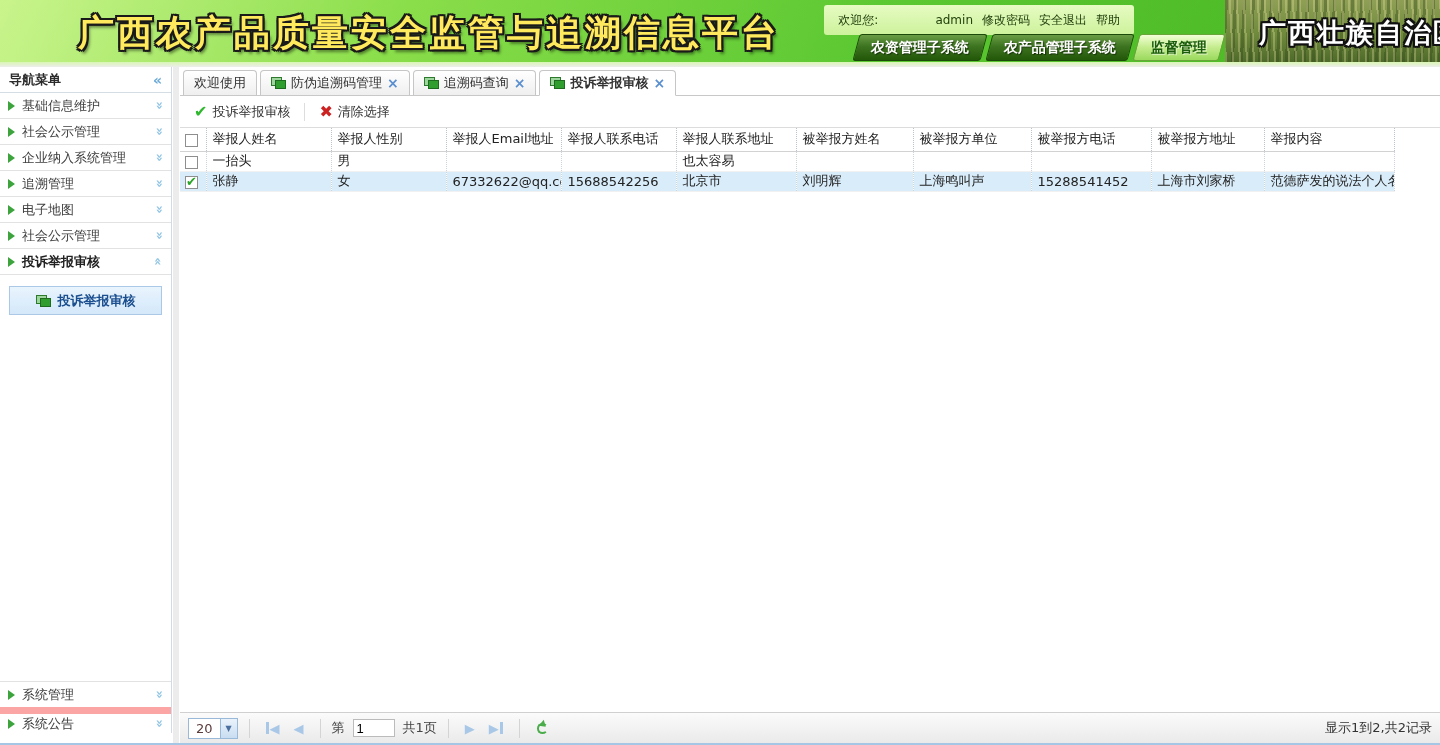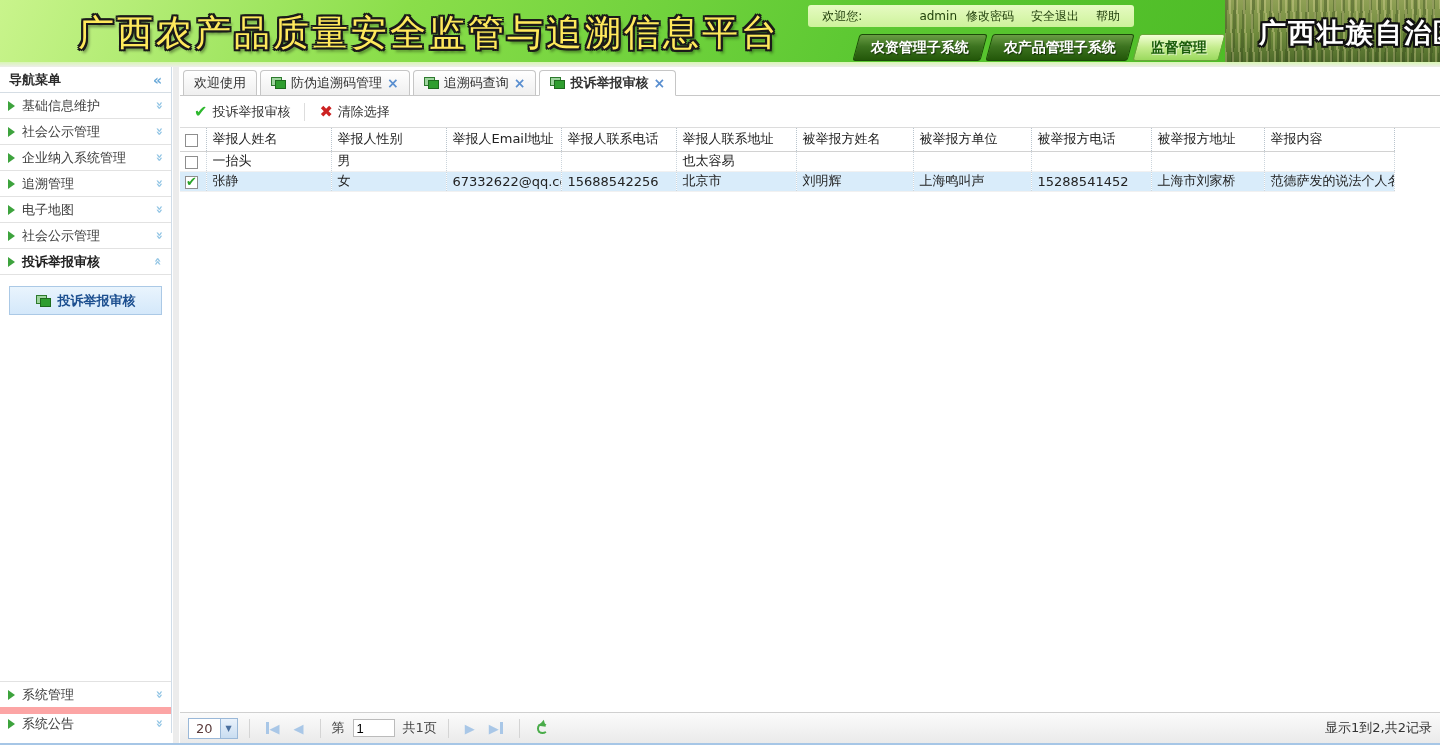--- a/index.html
+++ b/index.html
@@ -1,34 +1,34 @@
 <!DOCTYPE html>
 <html><head>
 <meta charset="utf-8">
 <style>
   * { margin:0; padding:0; box-sizing:border-box; }
   html,body { width:1440px; height:745px; overflow:hidden; font-family:"DejaVu Sans","Liberation Sans",sans-serif; background:#fff; }
 
   
   .header { position:absolute; left:0; top:0; width:1440px; height:62px;
     background:linear-gradient(115deg,#c9f48c 0%,#8ade4a 28%,#5cc832 60%,#47b621 100%); }
-  .app-title { position:absolute; left:78px; top:9px; font-size:36px; font-weight:normal; letter-spacing:3px;
+  .app-title { position:absolute; left:78px; top:9px; font-size:36px; font-weight:bold; letter-spacing:3px;
     color:#ffe95c; white-space:nowrap;
     text-shadow:-2px -2px 0 #1a1a1a, 2px -2px 0 #1a1a1a, -2px 2px 0 #1a1a1a, 2px 2px 0 #1a1a1a,
       0 -2px 0 #1a1a1a, 0 2px 0 #1a1a1a, -2px 0 0 #1a1a1a, 2px 0 0 #1a1a1a, 3px 4px 3px rgba(0,0,0,.45); }
   .photo { position:absolute; right:0; top:0; width:215px; height:62px; overflow:hidden;
     background:
       repeating-linear-gradient(87deg, rgba(240,230,170,.30) 0 2px, transparent 2px 7px),
       repeating-linear-gradient(93deg, rgba(50,70,25,.38) 0 3px, transparent 3px 9px),
       linear-gradient(#8fa055 0%, #6f8a3c 55%, #4e6a2a 100%); }
   .region { position:absolute; left:34px; top:15px; font-size:27px; font-weight:bold; letter-spacing:2px;
     color:#fff; white-space:nowrap;
     text-shadow:-2px -2px 0 #111, 2px -2px 0 #111, -2px 2px 0 #111, 2px 2px 0 #111,
       0 -2px 0 #111, 0 2px 0 #111, -2px 0 0 #111, 2px 0 0 #111; }
-  .welcome { position:absolute; right:306px; top:5px; height:22px; padding:0 14px;
+  .welcome { position:absolute; right:306px; top:5px; height:30px; padding:0 14px;
     background:linear-gradient(#e6fbc2,#cdf29b); border-radius:3px; display:flex; align-items:center; gap:9px;
     font-size:12px; color:#1c3a08; white-space:nowrap; }
   .welcome .wuser { font-weight:normal; color:#22420c;margin-left:48px; }
   .welcome a.wlink { color:#1c3a08; text-decoration:none; cursor:pointer; }
   .sysbtns { position:absolute; right:218px; bottom:1px; display:flex; gap:5px; align-items:flex-end; }
   .sysbtn { height:27px; padding:0 14px; display:flex; align-items:center; transform:skewX(-15deg);
     background:linear-gradient(#6a9d45 0%,#3d7420 45%,#235709 100%); border:1px solid #1c4a08; border-radius:3px;
     cursor:pointer; }
   .sysbtn .sysbtn-inner { transform:skewX(15deg); font-size:14px; font-weight:bold; color:#fff; white-space:nowrap;
     text-shadow:1px 1px 1px rgba(0,0,0,.5); }
@@ -128,21 +128,21 @@
   .bottom-line { position:absolute; left:0; bottom:0; width:1440px; height:2px; background:#a6c6e6; }
 </style>
 </head>
 <body>
 
 <div class="header">
   <div class="app-title">广西农产品质量安全监管与追溯信息平台</div>
   <div class="welcome">
     <span>欢迎您:</span>
       <span class="wuser">admin</span>
-    <span style="display:flex;gap:17px;">
+    <span style="display:flex;gap:9px;">
         <a class="wlink">修改密码</a>
         <a class="wlink">安全退出</a>
         <a class="wlink">帮助</a>
       </span>
   </div>
   <div class="sysbtns">
       <div class="sysbtn">
         <span class="sysbtn-inner">农资管理子系统</span>
       </div>
       <div class="sysbtn">

